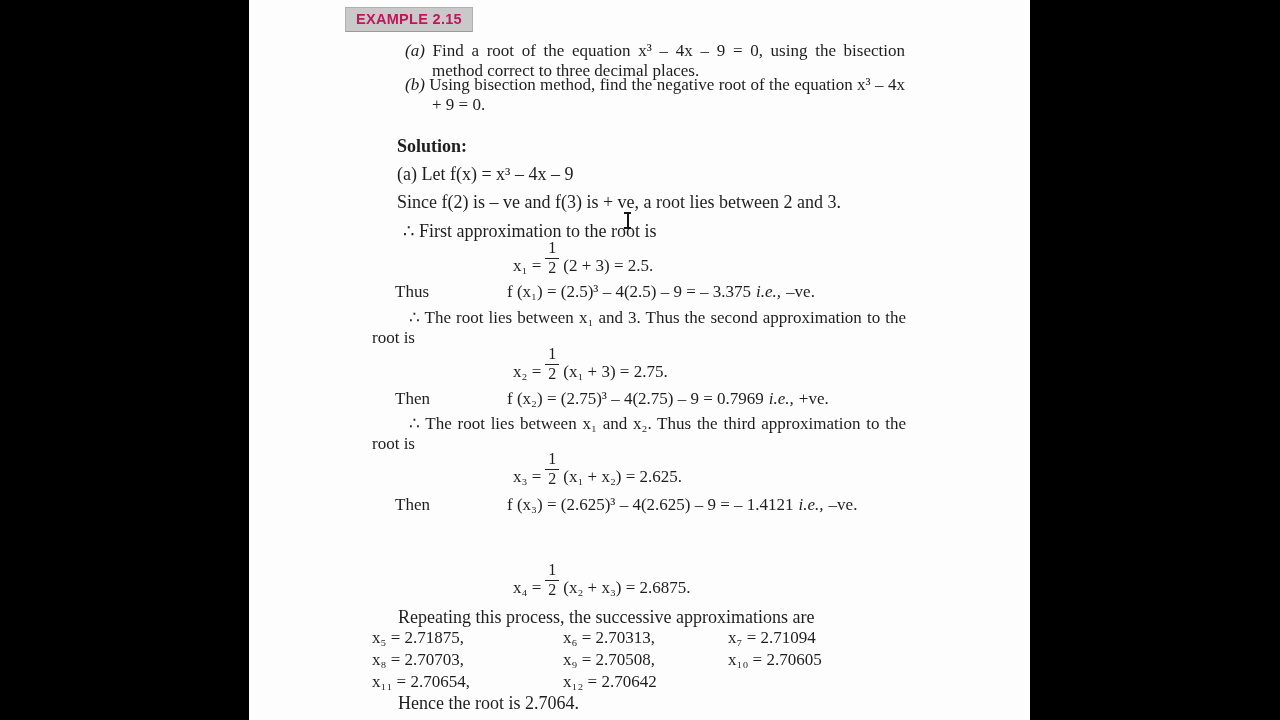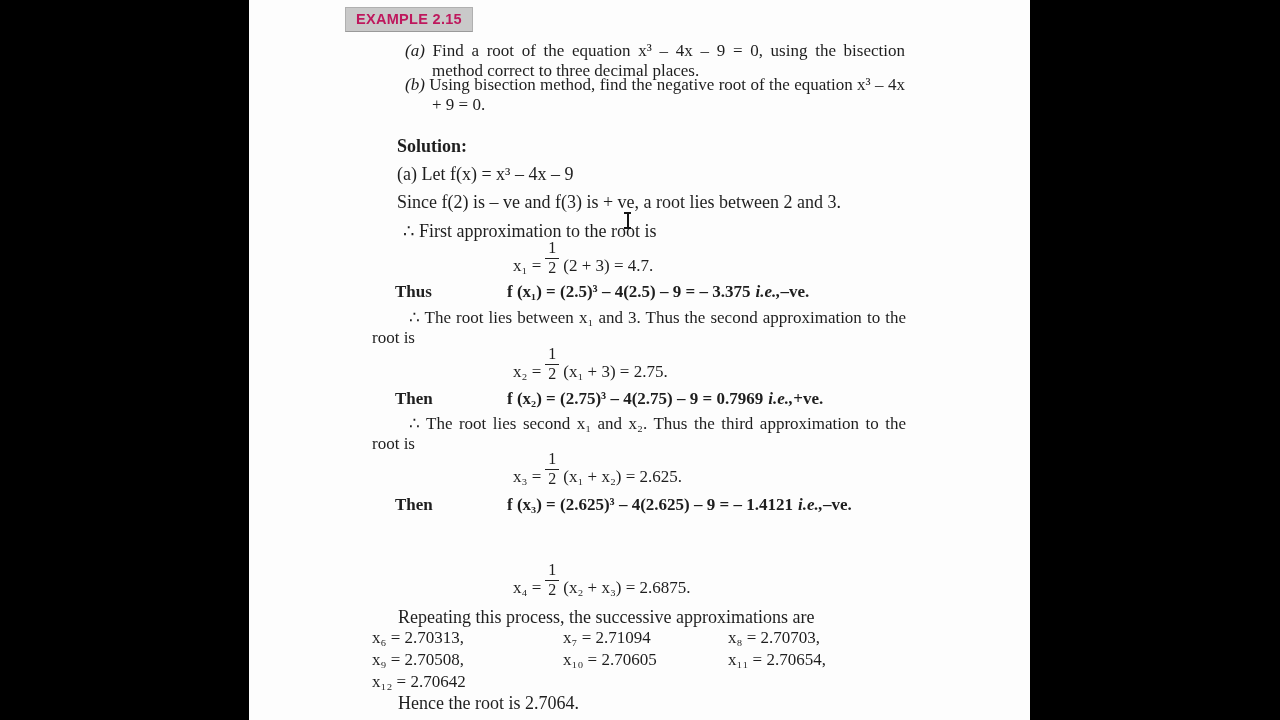--- a/index.html
+++ b/index.html
@@ -40,26 +40,26 @@
   .eq{
     position:absolute;left:264px;height:36px;
     display:flex;align-items:flex-end;gap:4px;font-size:17px;white-space:nowrap;
   }
   .frac{display:inline-block;text-align:center;font-size:16px;line-height:1.02;}
   .frac .num{display:block;border-bottom:1.3px solid #222;padding:0 3px 1px 3px;}
   .frac .den{display:block;padding-top:1px;}
 
   .eval-row{
     position:absolute;left:146px;width:620px;display:flex;
-    font-size:17px;line-height:16px;white-space:nowrap;font-weight:bold;
+    font-size:17px;line-height:16px;white-space:nowrap;
   }
   .eval-label{width:112px;flex:0 0 112px;}
   .eval-formula{}
   .eval-ie{font-style:italic;margin-left:5px;}
-  .eval-sign{text-align:center;}
+  .eval-sign{margin-left:5px;text-align:center;}
 
   .approx-table{
     position:absolute;left:123px;top:627px;width:560px;
     display:grid;grid-template-columns:191px 165px auto;
     font-size:17px;line-height:22px;
   }
 
   .ibeam{position:absolute;left:374px;top:212px;width:9px;height:17px;}
   .ibeam::before{
     content:"";position:absolute;left:3.5px;top:1px;height:15px;width:2px;background:#151515;
@@ -89,21 +89,21 @@
   <p class="line" style="left:148px;top:194px">Since f(2) is – ve and f(3) is + ve, a root lies between 2 and 3.</p>
 
   <p class="line" style="left:154px;top:223px">∴ First approximation to the root is</p>
 
   <div class="eq" style="top:240px">
     <span>x₁ =</span>
     <span class="frac">
         <span class="num">1</span>
         <span class="den">2</span>
       </span>
-    <span>(2 + 3) = 4.7.</span>
+    <span>(2 + 3) = 2.5.</span>
   </div>
 
   <div class="eval-row" style="top:284px">
     <span class="eval-label">Thus</span>
     <span class="eval-formula">f (x₁) = (2.5)³ – 4(2.5) – 9 = – 3.375</span>
     <span class="eval-ie">i.e.,</span>
     <span class="eval-sign">–ve.</span>
   </div>
 
   <p class="para" style="top:308px;text-indent:37px">∴ The root lies between x₁ and 3. Thus the second approximation to the root is</p>
@@ -117,21 +117,21 @@
     <span>(x₁ + 3) = 2.75.</span>
   </div>
 
   <div class="eval-row" style="top:391px">
     <span class="eval-label">Then</span>
     <span class="eval-formula">f (x₂) = (2.75)³ – 4(2.75) – 9 = 0.7969</span>
     <span class="eval-ie">i.e.,</span>
     <span class="eval-sign">+ve.</span>
   </div>
 
-  <p class="para" style="top:414px;text-indent:37px">∴ The root lies second x₁ and x₂. Thus the third approximation to the root is</p>
+  <p class="para" style="top:414px;text-indent:37px">∴ The root lies between x₁ and x₂. Thus the third approximation to the root is</p>
 
   <div class="eq" style="top:451px">
     <span>x₃ =</span>
     <span class="frac">
         <span class="num">1</span>
         <span class="den">2</span>
       </span>
     <span>(x₁ + x₂) = 2.625.</span>
   </div>
 
@@ -148,20 +148,21 @@
     <span class="frac">
         <span class="num">1</span>
         <span class="den">2</span>
       </span>
     <span>(x₂ + x₃) = 2.6875.</span>
   </div>
 
   <p class="line" style="left:149px;top:609px">Repeating this process, the successive approximations are</p>
 
   <div class="approx-table">
+    <span>x₅ = 2.71875,</span>
     <span>x₆ = 2.70313,</span>
     <span>x₇ = 2.71094</span>
     <span>x₈ = 2.70703,</span>
     <span>x₉ = 2.70508,</span>
     <span>x₁₀ = 2.70605</span>
     <span>x₁₁ = 2.70654,</span>
     <span>x₁₂ = 2.70642</span>
     <span></span>
   </div>
 

